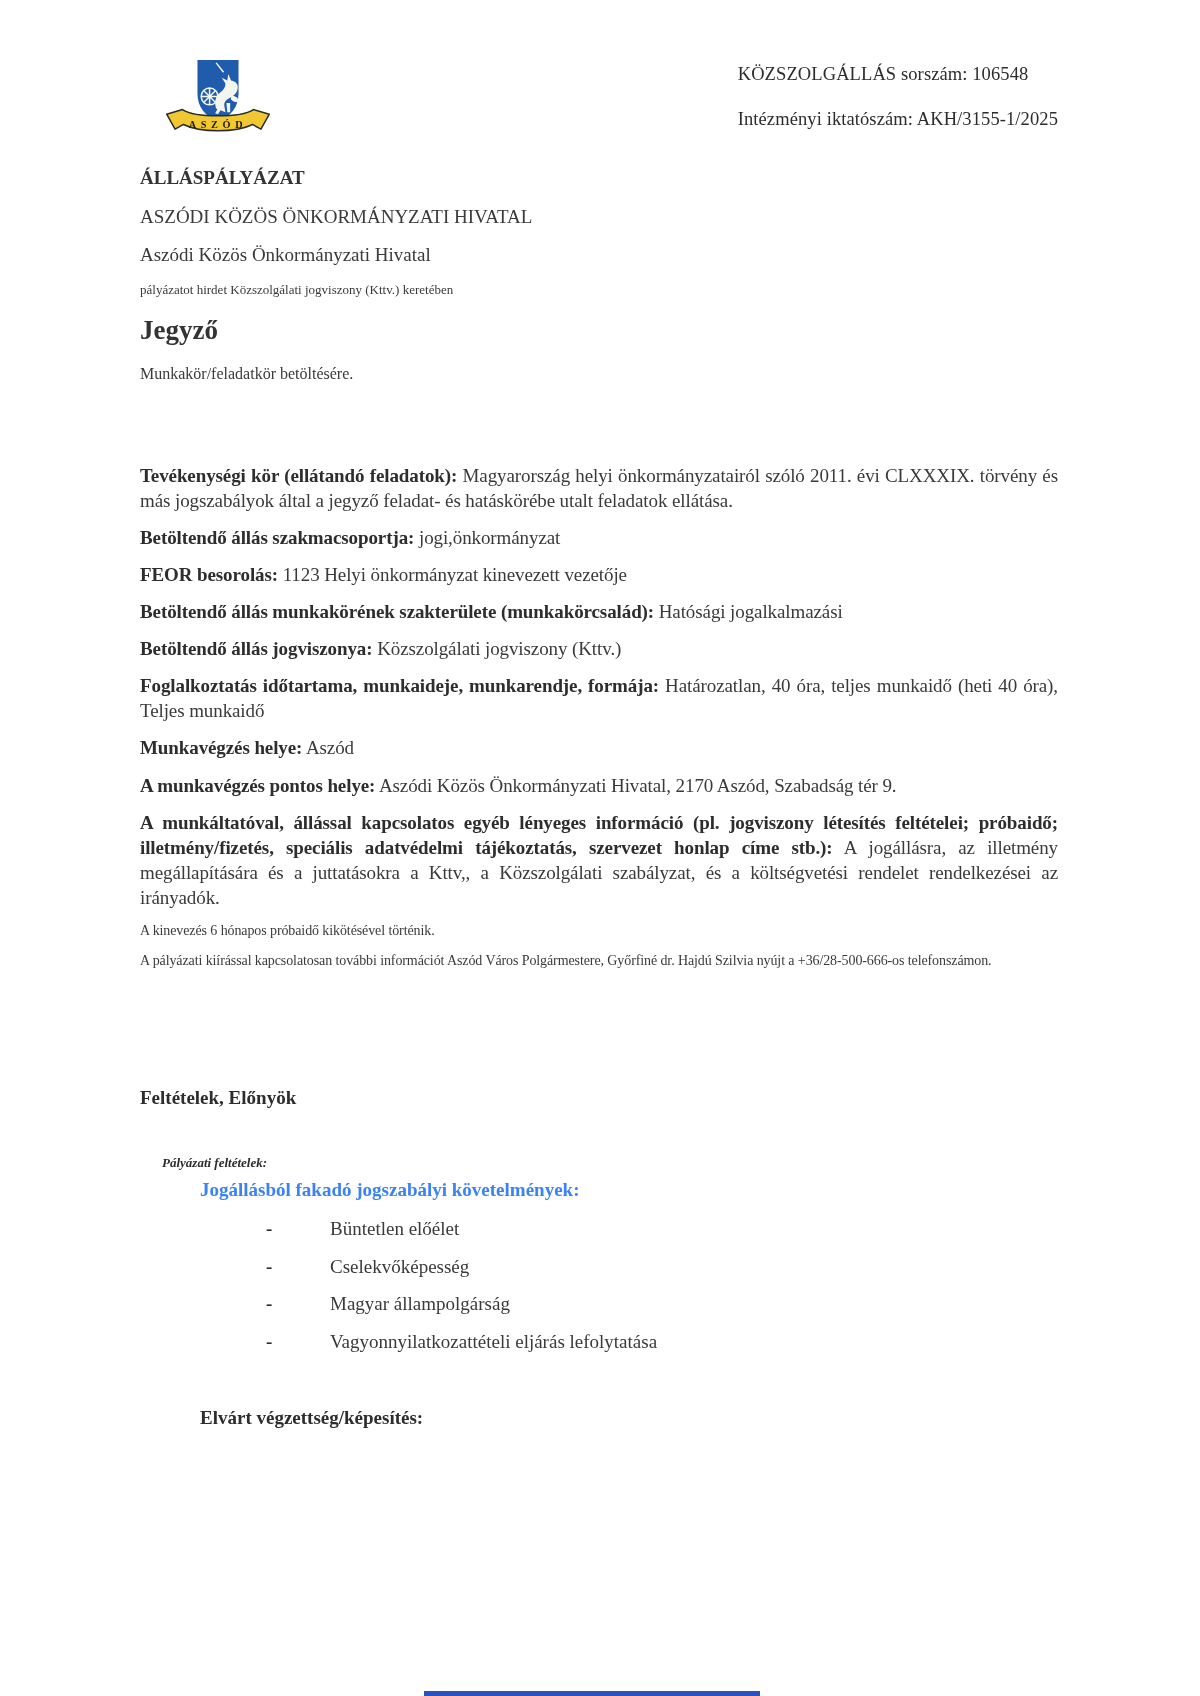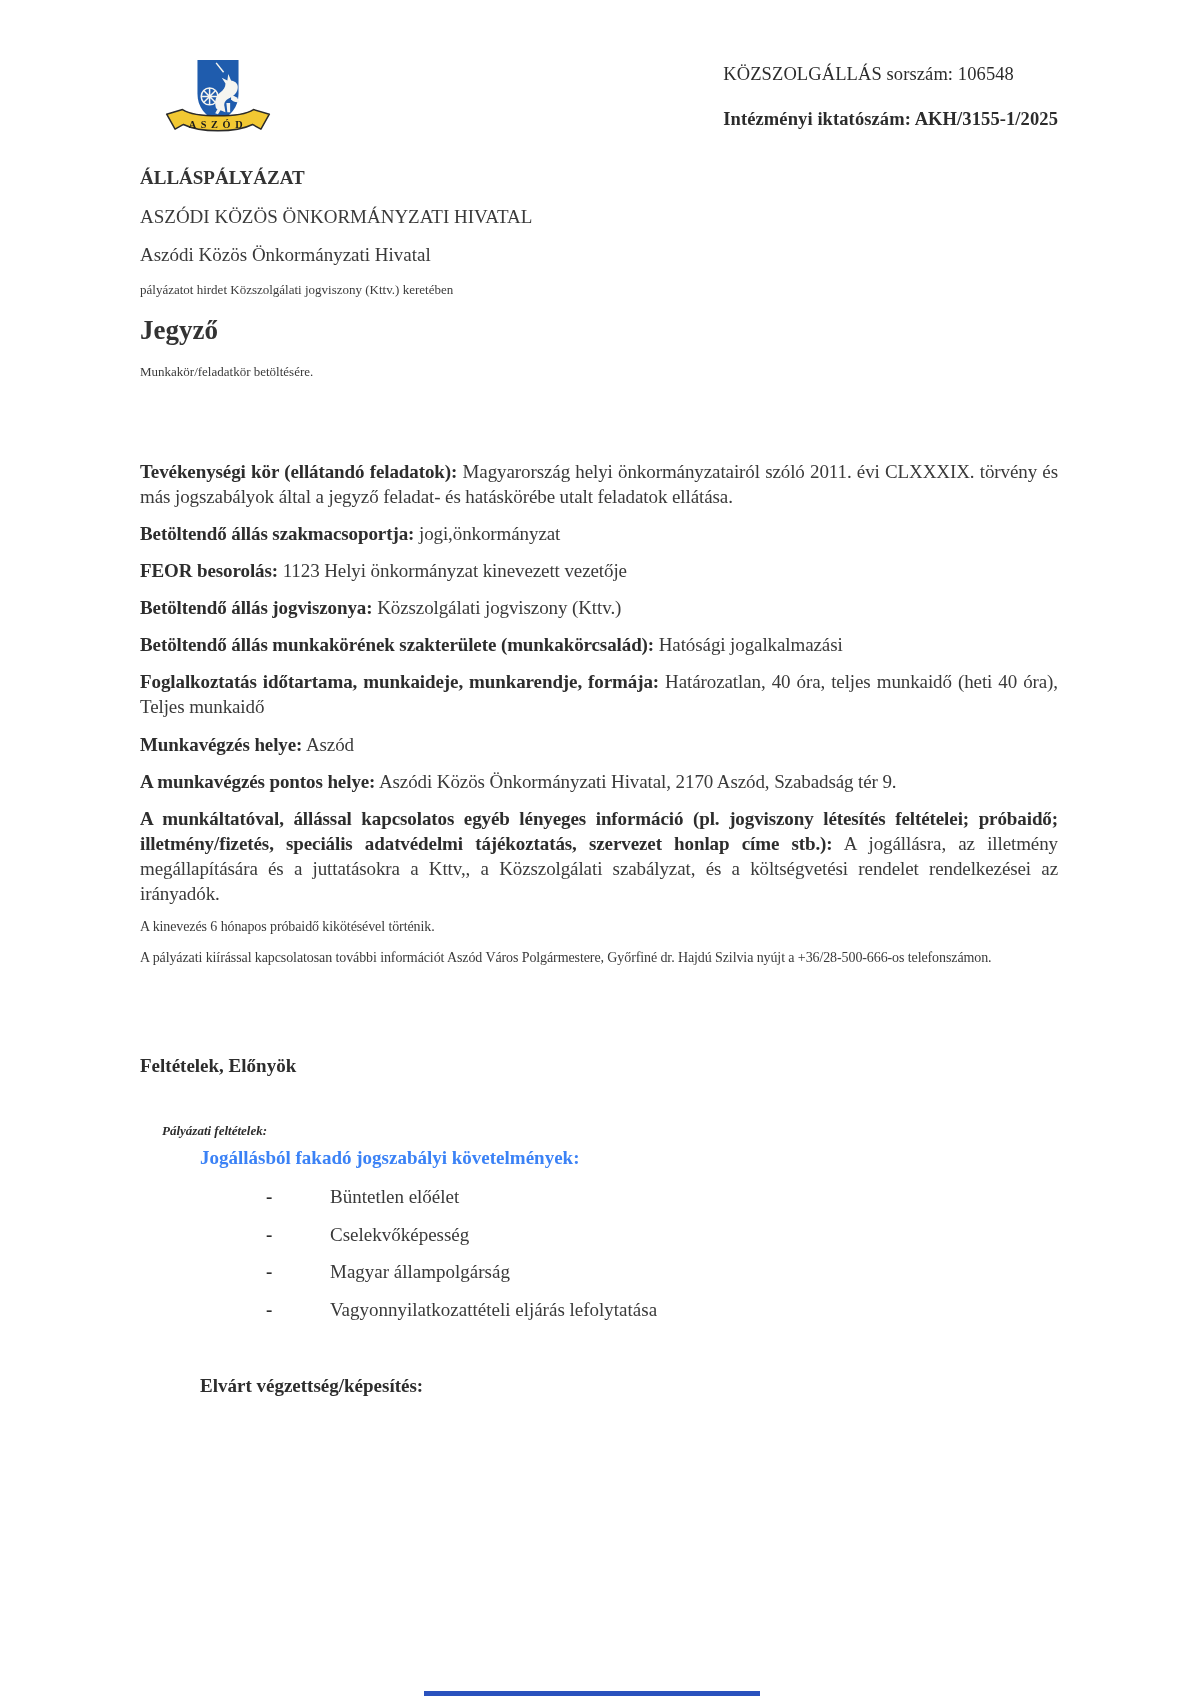--- a/index.html
+++ b/index.html
@@ -8,40 +8,40 @@
     width:1200px; height:1696px; overflow:hidden; position:relative;
     font-family:"Liberation Serif","DejaVu Serif",serif;
     color:#3a3a3a;
   }
   .page { padding:56px 142px 0 140px; position:relative; height:100%; }
 
   
   .header-row { display:flex; justify-content:space-between; align-items:flex-start; }
   .logo-wrap { margin-left:22px; width:112px; }
   .header-meta { font-size:18.5px; color:#2c2c2c; padding-top:8px; letter-spacing:0.1px; }
-  .header-meta p + p { margin-top:24px;font-weight:bold; }
+  .header-meta p + p { margin-top:24px; }
 
   
   .title-block { text-align:left; margin-top:12px; color:#3a3a3a; }
   .title-block p { margin-bottom:14px; line-height:1.3; }
   .t-heading { font-size:19px; font-weight:bold; color:#333; }
   .t-caps { font-size:19px; }
   .t-org { font-size:19px; }
   .t-announce { font-size:13px; }
   .t-position { font-size:27px; font-weight:bold; color:#333; margin-top:4px; margin-bottom:16px !important; }
-  .t-subtitle { font-size:13px; }
+  .t-subtitle { font-size:16px; }
 
   
   .body-block { margin-top:78px; }
   .detail { font-size:19px; line-height:1.32; text-align:justify; margin-bottom:12px; letter-spacing:-0.1px; }
   .detail .lbl { font-weight:bold; color:#2d2d2d; }
   .note { font-size:14px; line-height:1.32; text-align:justify; margin-bottom:12px; letter-spacing:-0.1px; }
 
   
-  .section-title { font-size:19px; font-weight:bold; color:#2d2d2d; margin-top:88px; }
+  .section-title { font-size:19px; font-weight:bold; color:#2d2d2d; margin-top:116px; }
   .sub-italic { font-size:13px; font-weight:bold; font-style:italic; color:#2d2d2d; margin-top:46px; margin-left:22px; }
   .sub-bold { font-size:19px; font-weight:bold; color:#3b82f6; margin-top:8px; margin-left:60px; }
   .bullet-list { margin-top:16px; }
   .bullet { display:flex; margin-left:126px; margin-bottom:13px; font-size:19px; line-height:1.3; }
   .bullet .dash { width:64px; font-weight:bold; color:#2d2d2d; }
   .next-heading { font-size:19px; font-weight:bold; color:#2d2d2d; margin-top:52px; margin-left:60px; }
 
   
   .bottom-bar { position:absolute; left:424px; bottom:0; width:336px; height:5px; background:var(--bottom_bar, #2a52be); }
 
@@ -92,26 +92,26 @@
     </p>
     <p class="detail">
       <span class="lbl">Betöltendő állás szakmacsoportja:</span>
       <span>jogi,önkormányzat</span>
     </p>
     <p class="detail">
       <span class="lbl">FEOR besorolás:</span>
       <span>1123 Helyi önkormányzat kinevezett vezetője</span>
     </p>
     <p class="detail">
+      <span class="lbl">Betöltendő állás munkakörének szakterülete (munkakörcsalád):</span>
+      <span>Hatósági jogalkalmazási</span>
+    </p>
+    <p class="detail">
       <span class="lbl">Betöltendő állás jogviszonya:</span>
       <span>Közszolgálati jogviszony (Kttv.)</span>
-    </p>
-    <p class="detail">
-      <span class="lbl">Betöltendő állás munkakörének szakterülete (munkakörcsalád):</span>
-      <span>Hatósági jogalkalmazási</span>
     </p>
     <p class="detail">
       <span class="lbl">Foglalkoztatás időtartama, munkaideje, munkarendje, formája:</span>
       <span>Határozatlan, 40 óra, teljes munkaidő (heti 40 óra), Teljes munkaidő</span>
     </p>
     <p class="detail">
       <span class="lbl">Munkavégzés helye:</span>
       <span>Aszód</span>
     </p>
     <p class="detail">

